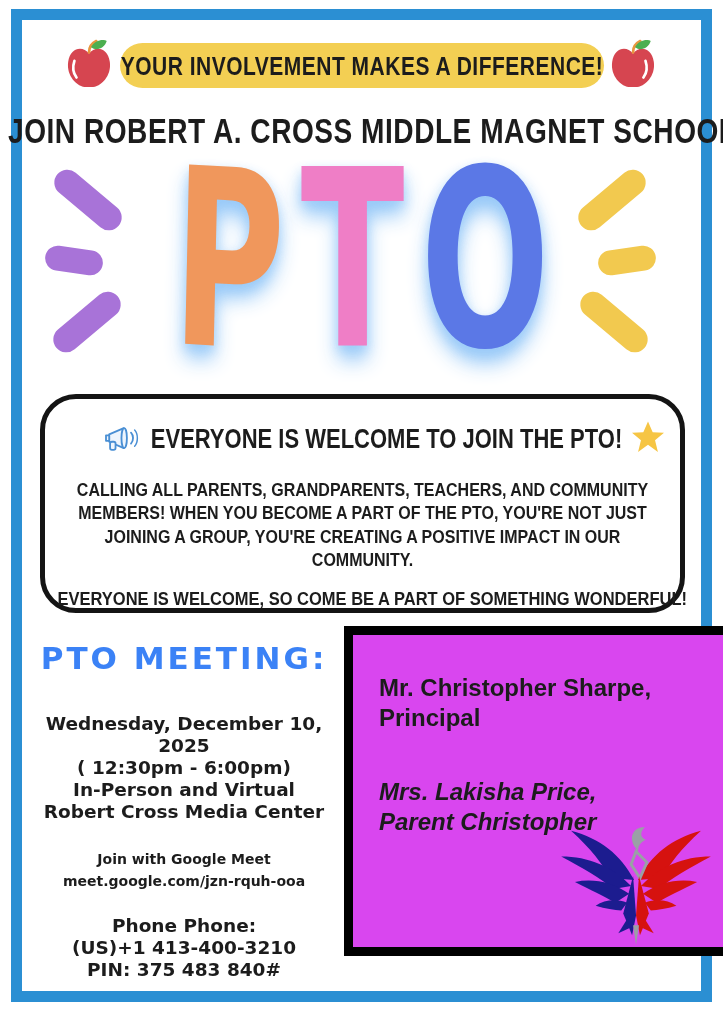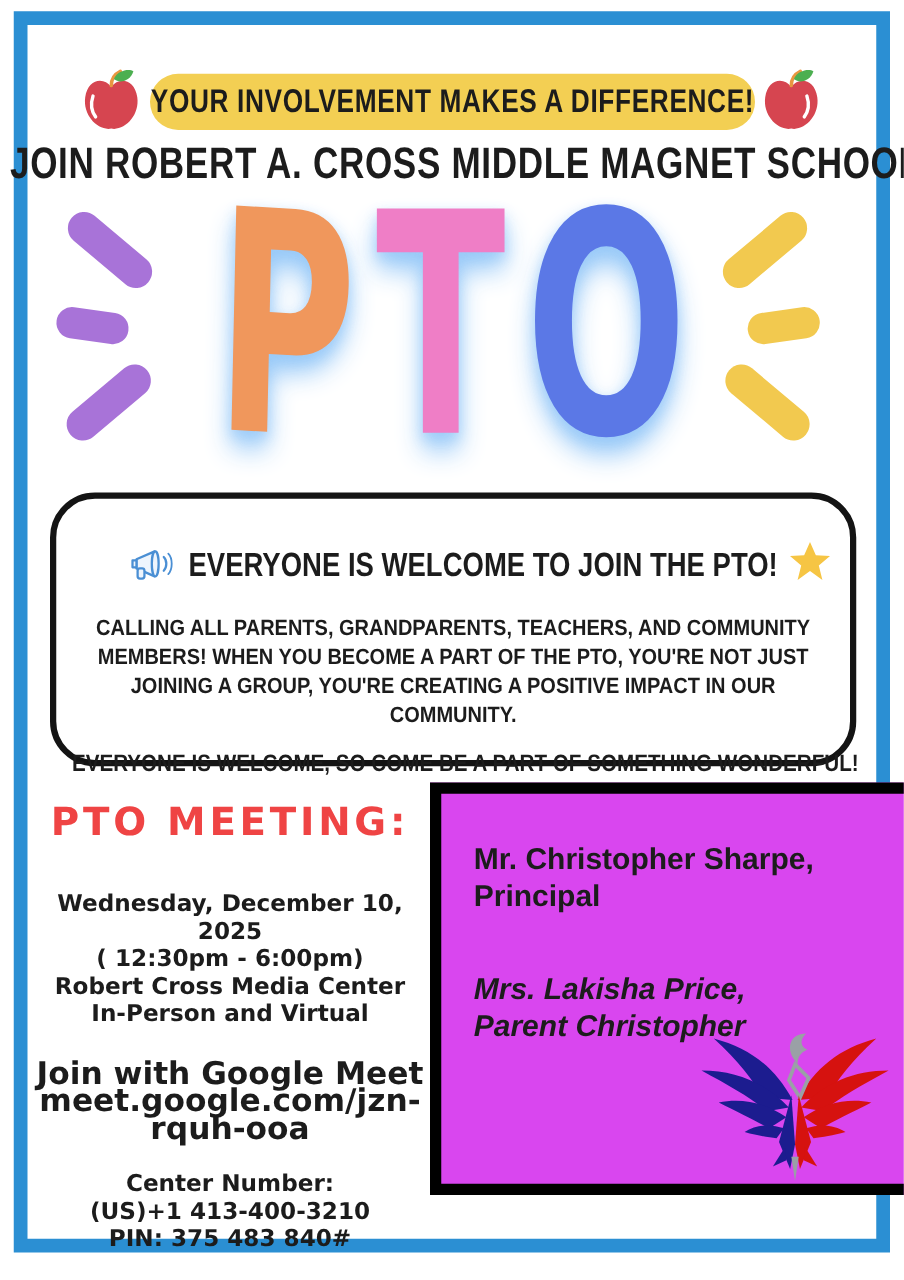--- a/index.html
+++ b/index.html
@@ -3,21 +3,21 @@
 <meta charset="utf-8">
 <style>
   * { margin:0; padding:0; box-sizing:border-box; }
   html,body { width:723px; height:1024px; background:#ffffff; overflow:hidden;
               font-family:"Liberation Sans", sans-serif; color:#1c1c1c; }
   .page { position:relative; width:723px; height:1024px; background:#fff; }
   .frame { position:absolute; left:11px; top:9px; right:11px; bottom:22px;
            border:11px solid #2b8fd3; background:#fff; }
 
   
-  .banner-row { position:absolute; left:0; top:52px; width:723px; height:58px; }
+  .banner-row { position:absolute; left:0; top:36px; width:723px; height:58px; }
   .apple { position:absolute; width:50px; height:58px; }
   .apple-left  { left:64px; top:0; }
   .apple-right { left:608px; top:0; }
   .banner-pill { position:absolute; left:120px; top:7px; width:484px; height:45px;
                  background:#f3cf53; border-radius:24px;
                  display:flex; align-items:center; justify-content:center; }
   .banner-text { font-size:21px; font-weight:bold; letter-spacing:.5px;
                  transform:scale(1.0,1.25); white-space:nowrap; }
 
   
@@ -41,34 +41,34 @@
   .d1 { left:48px;  top:27px;  width:80px; height:26px; transform:rotate(40deg); }
   .d2 { left:45px;  top:88px;  width:58px; height:25px; transform:rotate(8deg); }
   .d3 { left:47px;  top:149px; width:80px; height:26px; transform:rotate(-40deg); }
   .d4 { left:572px; top:27px;  width:80px; height:26px; transform:rotate(-40deg); }
   .d5 { left:598px; top:88px;  width:58px; height:25px; transform:rotate(-8deg); }
   .d6 { left:574px; top:149px; width:80px; height:26px; transform:rotate(40deg); }
 
   
   .welcome { position:absolute; left:40px; top:394px; width:645px; height:219px;
              border:5px solid #141414; border-radius:36px; background:#fff; }
-  .welcome-head { margin-top:34px; display:flex; align-items:center; justify-content:center; gap:10px;padding-left:40px; }
+  .welcome-head { margin-top:22px; display:flex; align-items:center; justify-content:center; gap:10px;padding-left:40px; }
   .welcome-title { font-size:22px; font-weight:bold; transform:scale(1.0,1.22); white-space:nowrap; }
   .welcome-body { margin:26px auto 0; width:596px; text-align:center;
                   font-size:16px; font-weight:bold; line-height:21px; transform:scaleY(1.1); }
   .welcome-footer { margin:22px auto 0; width:610px; text-align:center;
                     font-size:16.5px; font-weight:bold; transform:scaleY(1.15); white-space:nowrap; }
 
   
   .meeting { position:absolute; left:26px; top:640px; width:316px; text-align:center;
              font-family:"DejaVu Sans", sans-serif; }
-  .meeting-title { font-size:31px; font-weight:bold; color:#ef4444; letter-spacing:3px;
+  .meeting-title { font-size:31px; font-weight:bold; color:#3b82f6; letter-spacing:3px;
                    white-space:nowrap; }
   .meeting-details { margin-top:37px; font-size:18.5px; font-weight:bold; line-height:22px; }
-  .meeting-meet   { margin-top:25px; font-size:25px; font-weight:bold; line-height:22px; }
+  .meeting-meet   { margin-top:25px; font-size:14px; font-weight:bold; line-height:22px; }
   .meeting-phone  { margin-top:23px; font-size:18.5px; font-weight:bold; line-height:22px; }
 
   
   .contacts { position:absolute; left:344px; top:626px; width:398px; height:330px;
               border:9px solid #000000; background:#d946ef; }
   .contact-names { margin:38px 0 0 26px; font-size:24px; font-weight:bold; line-height:30px;
                    font-family:"Liberation Sans", sans-serif; }
   .contact-block + .contact-block { margin-top:44px;font-style:italic; }
   .phoenix { position:absolute; right:6px; bottom:0px; width:178px; height:128px; }
 
@@ -144,29 +144,29 @@
     </div>
     <div class="welcome-body">CALLING ALL PARENTS, GRANDPARENTS, TEACHERS, AND COMMUNITY MEMBERS! WHEN YOU BECOME A PART OF THE PTO, YOU'RE NOT JUST JOINING A GROUP, YOU'RE CREATING A POSITIVE IMPACT IN OUR COMMUNITY.</div>
     <div class="welcome-footer">EVERYONE IS WELCOME, SO COME BE A PART OF SOMETHING WONDERFUL!</div>
   </div>
 
   <div class="meeting">
     <div class="meeting-title">PTO MEETING:</div>
     <div class="meeting-details">
       <div>Wednesday, December 10, 2025</div>
       <div>( 12:30pm - 6:00pm)</div>
+      <div>In-Person and Virtual</div>
       <div>Robert Cross Media Center</div>
-      <div>In-Person and Virtual</div>
     </div>
     <div class="meeting-meet">
       <div>Join with Google Meet</div>
       <div>meet.google.com/jzn-rquh-ooa</div>
     </div>
     <div class="meeting-phone">
-      <div>Center Number:</div>
+      <div>Phone Phone:</div>
       <div>(US)+1 413-400-3210</div>
       <div>PIN: 375 483 840#</div>
     </div>
   </div>
 
   <div class="contacts">
     <div class="contact-names">
       <div class="contact-block">
         <div>Mr. Christopher Sharpe,</div>
         <div>Principal</div>

